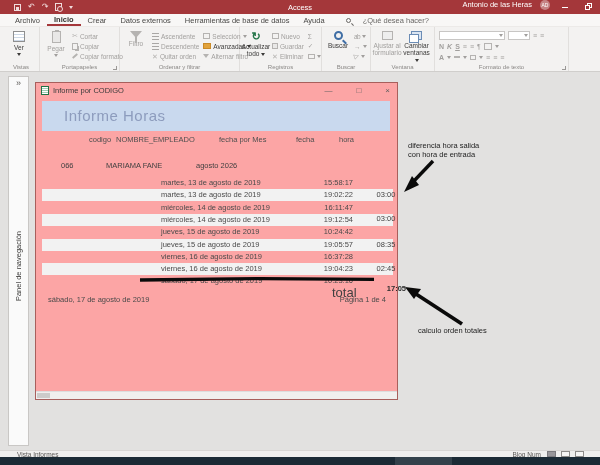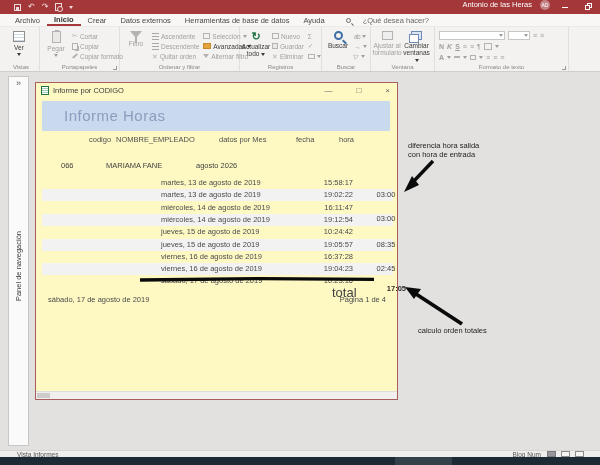--- a/index.html
+++ b/index.html
@@ -62,21 +62,21 @@
   .fmt-row { display:flex; align-items:center; gap:3px; height:10px; font-size:7px; color:#a19f9d; }
   .fmt-col { display:flex; flex-direction:column; gap:1px; }
   .bold7 { font-weight:bold; font-size:7px; }
 
   
   .workspace { position:relative; height:378px; background:#e2e1e0; }
   .navpanel { position:absolute; left:8px; top:4px; width:21px; height:370px; background:#fafafa; border:1px solid #c9c7c5; display:flex; flex-direction:column; align-items:center; }
   .nav-collapse { font-size:9px; color:#5a5856; margin-top:1px; }
   .navlabel { writing-mode:vertical-rl; transform:rotate(180deg); font-size:7.5px; color:#3b3a39; margin-top:auto; margin-bottom:auto; }
 
-  .rwindow { position:absolute; left:35px; top:10px; width:363px; height:318px; background:#fef9c3; border:1px solid #a85f5c; }
+  .rwindow { position:absolute; left:35px; top:10px; width:363px; height:318px; background:#fca5a5; border:1px solid #a85f5c; }
   .rw-titlebar { height:15px; display:flex; align-items:center; padding:0 5px; font-size:7.5px; color:#3a3a3a; gap:4px; }
   .i-report { width:8px; height:9px; border:1px solid #217346; background:repeating-linear-gradient(#fff 0 1px, #9fcdb4 1px 2px); }
   .rw-btns { margin-left:auto; display:flex; gap:24px; color:#5f5f5f; font-size:8px; margin-right:2px; }
   .band { position:absolute; left:6px; top:18px; width:348px; height:30px; background:#c9d9ee; }
   .band-title { position:absolute; left:22px; top:6px; font-size:15px; color:#8d9cbd; letter-spacing:.5px; }
   .colhdr { position:absolute; top:52px; font-size:7.5px; color:#4f4f4f; }
   .grp { position:absolute; top:78px; font-size:7.5px; color:#3f3f3f; }
   .drow { position:absolute; left:6px; width:351px; height:12px; font-size:7.5px; color:#4a4a4a; }
   .drow.shade { background:#f2f2f2; }
   .dfecha { position:absolute; left:119px; top:1px; }
@@ -107,20 +107,21 @@
 <div class="app">
 
   <div class="titlebar">
     <div class="qat">
       <span class="i-save"></span>
       <span class="glyph">↶</span>
       <span class="glyph">↷</span>
       <span class="i-preview"></span>
       <span class="caret-sm"></span>
     </div>
+    <div class="tb-title">Access</div>
     <div class="tb-right">
       <span>Antonio de las Heras</span>
       <span class="avatar">AD</span>
       <span class="winbtn">
           <span class="min-bar"></span>
         </span>
       <span class="winbtn">
           <span class="restore-box"></span>
         </span>
     </div>
@@ -339,21 +340,21 @@
           <span>×</span>
         </span>
       </div>
 
       <div class="band">
         <span class="band-title">Informe Horas</span>
       </div>
 
       <span class="colhdr" style="left:53px">codigo</span>
       <span class="colhdr" style="left:80px">NOMBRE_EMPLEADO</span>
-      <span class="colhdr" style="left:183px">datos por Mes</span>
+      <span class="colhdr" style="left:183px">fecha por Mes</span>
       <span class="colhdr" style="left:260px">fecha</span>
       <span class="colhdr" style="left:303px">hora</span>
 
       <span class="grp" style="left:25px">066</span>
       <span class="grp" style="left:70px">MARIAMA FANE</span>
       <span class="grp" style="left:160px">agosto 2026</span>
 
       <div class="drow" style="top:94px">
           <span class="dfecha">martes, 13 de agosto de 2019</span>
           <span class="dhora">15:58:17</span>

